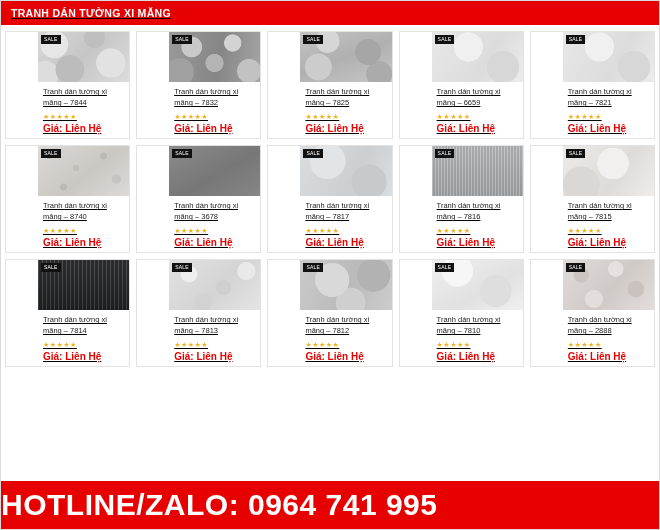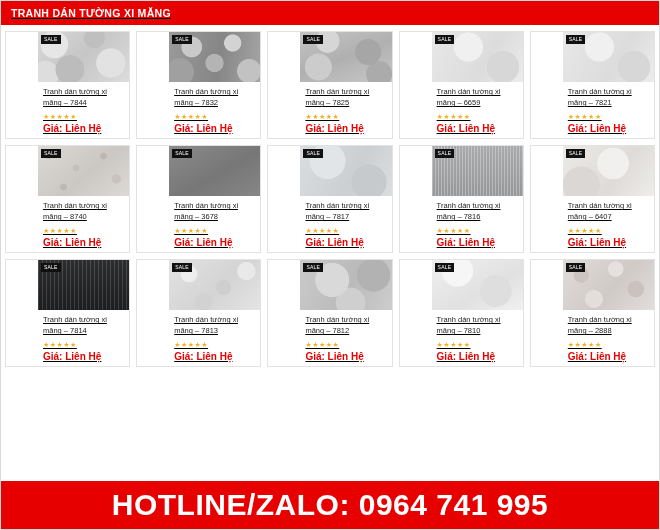--- a/index.html
+++ b/index.html
@@ -100,21 +100,20 @@
 
   
   .footer {
     position: absolute;
     left: 0; bottom: 0;
     width: 100%;
     height: 48px;
     background: #e60000;
     display: flex;
     align-items: center;
-    justify-content: center;
   }
   .footer-text {
     color: #ffffff;
     font-size: 30px;
     font-weight: bold;
     letter-spacing: 0.5px;
     white-space: nowrap;
   }
 
   
@@ -338,21 +337,21 @@
           <div class="stars">★★★★★</div>
           <div class="price">Giá: Liên Hệ</div>
         </div>
       </div>
       <div class="card">
         <div class="thumb">
           <div class="tex tex-i"></div>
           <span class="badge">SALE</span>
         </div>
         <div class="card-body">
-          <div class="card-title">Tranh dán tường xi măng – 6407</div>
+          <div class="card-title">Tranh dán tường xi măng – 7815</div>
           <div class="stars">★★★★★</div>
           <div class="price">Giá: Liên Hệ</div>
         </div>
       </div>
       <div class="card">
         <div class="thumb">
           <div class="tex tex-j"></div>
           <span class="badge">SALE</span>
         </div>
         <div class="card-body">

